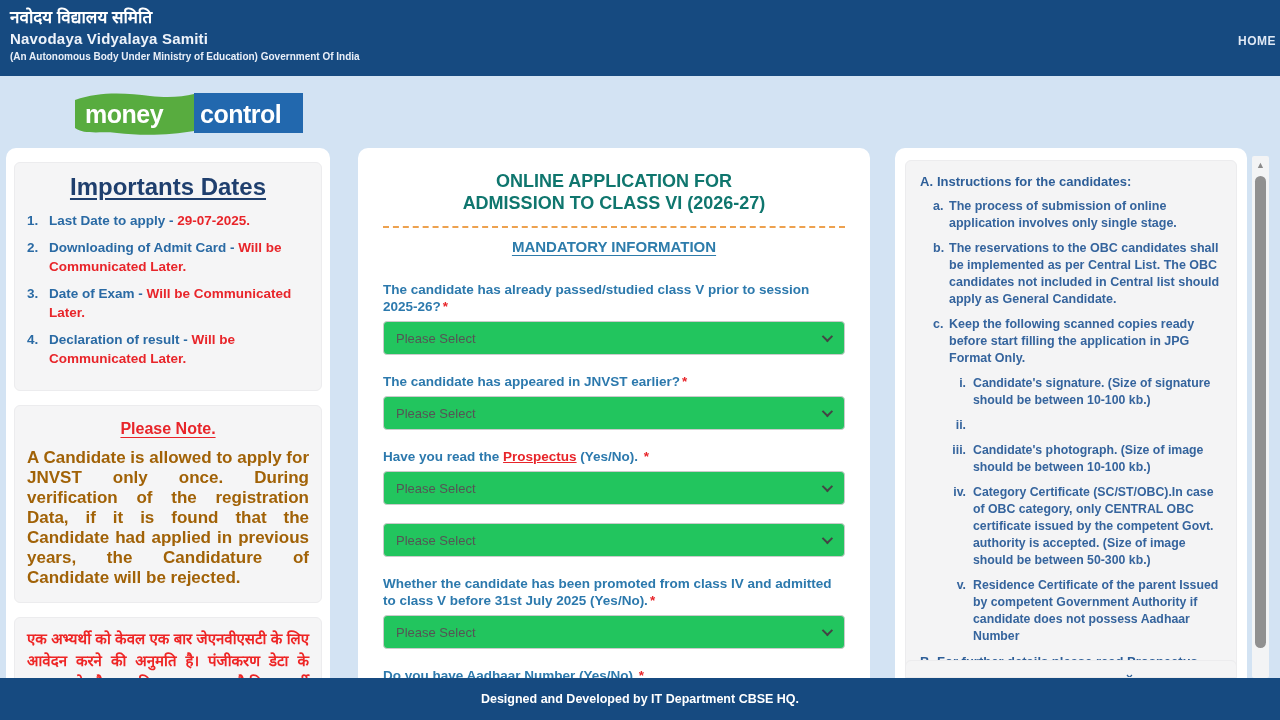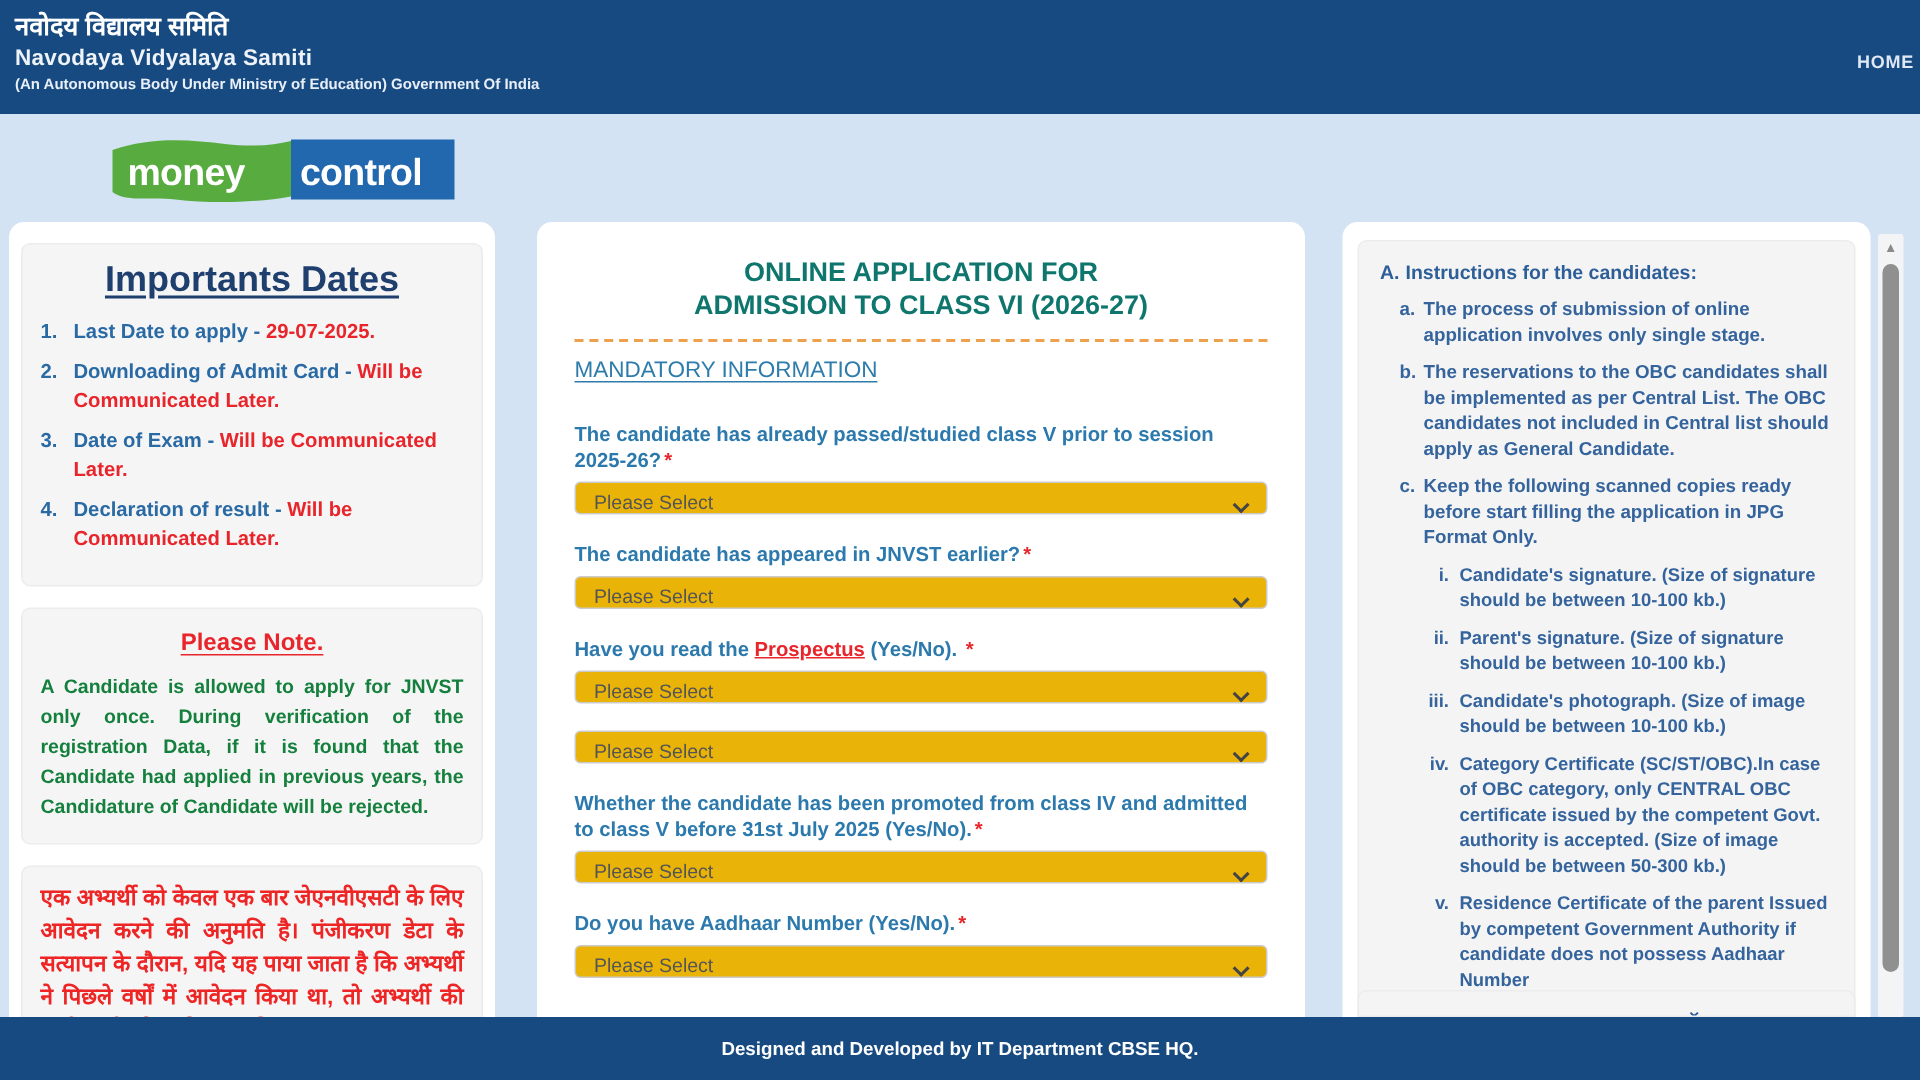--- a/index.html
+++ b/index.html
@@ -41,40 +41,40 @@
     text-align:center; font-size:24px; font-weight:800; color:#1f3f6e;
     text-decoration:underline; text-underline-offset:3px; margin-bottom:10px;
   }
   .date-row { display:flex; font-size:13.5px; font-weight:700; color:#2a6aa4; line-height:19px; margin-bottom:8px; }
   .date-num { flex:none; width:22px; }
   .red { color:#e8252a; }
   .note-heading {
     text-align:center; font-size:16px; font-weight:800; color:#e8252a;
     text-decoration:underline; text-underline-offset:3px; margin:4px 0 10px 0;
   }
-  .note-body { font-size:13px; font-weight:700; color:#15803d; text-align:justify; line-height:20px; }
+  .note-body { font-size:17px; font-weight:700; color:#a16207; text-align:justify; line-height:20px; }
   .hindi-heading {
     text-align:center; font-size:19px; font-weight:800; color:#e8252a;
     text-decoration:underline; text-underline-offset:3px; margin:2px 0 10px 0;
   }
   .hindi-body { font-size:15px; font-weight:700; color:#ee2525; text-align:justify; line-height:22px; }
   
   .form-title { text-align:center; font-size:18px; line-height:22px; font-weight:800; color:#0f766e; }
   .dash-sep { border-top:2px dashed #eda14f; margin:12px 0 10px 0; }
   .section-heading {
-    font-size:15px; font-weight:400; color:#2d7cab;
+    text-align:center; font-size:15px; font-weight:700; color:#2d7cab;
     text-decoration:underline; text-underline-offset:3px; margin-bottom:26px;
   }
   .q { margin-bottom:18px; }
   .q-label { font-size:13.5px; font-weight:700; color:#2c79ad; line-height:17px; margin-bottom:6px; }
   .req { color:#e8252a; margin-left:2px; }
   .link { color:#e8252a; text-decoration:underline; cursor:pointer; }
   .select {
-    height:22px; background:#eab308; border:1px solid #cbcbcb; border-radius:4px;
-    display:flex; align-items:flex-end; justify-content:space-between;
+    height:34px; background:#22c55e; border:1px solid #cbcbcb; border-radius:4px;
+    display:flex; align-items:center; justify-content:space-between;
     padding:0 14px 0 12px; cursor:pointer;
   }
   .sel-val { font-size:13px; color:#555; }
   .chev {
     width:8px; height:8px; border-right:2px solid #444; border-bottom:2px solid #444;
     transform:rotate(45deg) translateY(-2px);
   }
   
   .info-card {
     margin:12px 10px 0 10px; background:#f4f4f5; border:1px solid #ececee;
@@ -242,21 +242,20 @@
     <div class="info-row lvl2">
       <span class="m">c.</span>
         <span>Keep the following scanned copies ready before start filling the application in JPG Format Only.</span>
     </div>
     <div class="info-row lvl3">
       <span class="m">i.</span>
         <span>Candidate's signature. (Size of signature should be between 10-100 kb.)</span>
     </div>
     <div class="info-row lvl3">
       <span class="m">ii.</span>
-        <span>Parent's signature. (Size of signature should be between 10-100 kb.)</span>
     </div>
     <div class="info-row lvl3">
       <span class="m">iii.</span>
         <span>Candidate's photograph. (Size of image should be between 10-100 kb.)</span>
     </div>
     <div class="info-row lvl3">
       <span class="m">iv.</span>
         <span>Category Certificate (SC/ST/OBC).In case of OBC category, only CENTRAL OBC certificate issued by the competent Govt. authority is accepted. (Size of image should be between 50-300 kb.)</span>
     </div>
     <div class="info-row lvl3">

